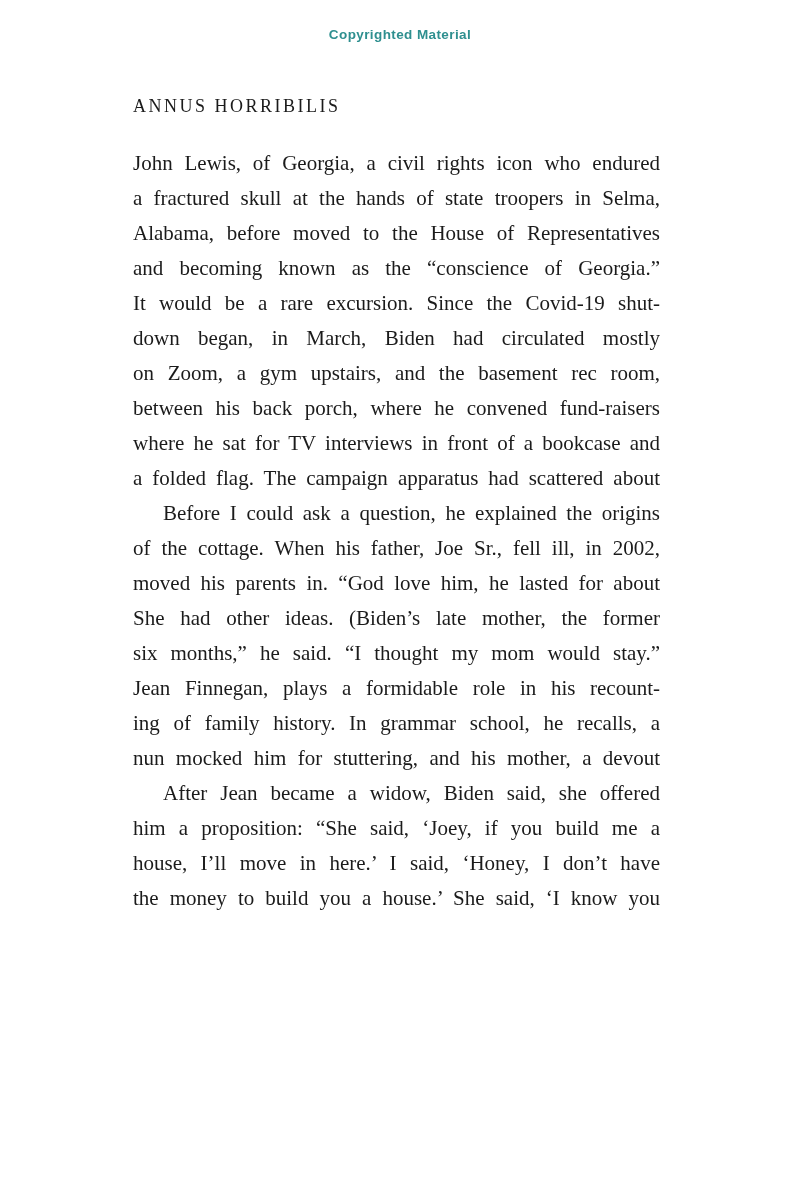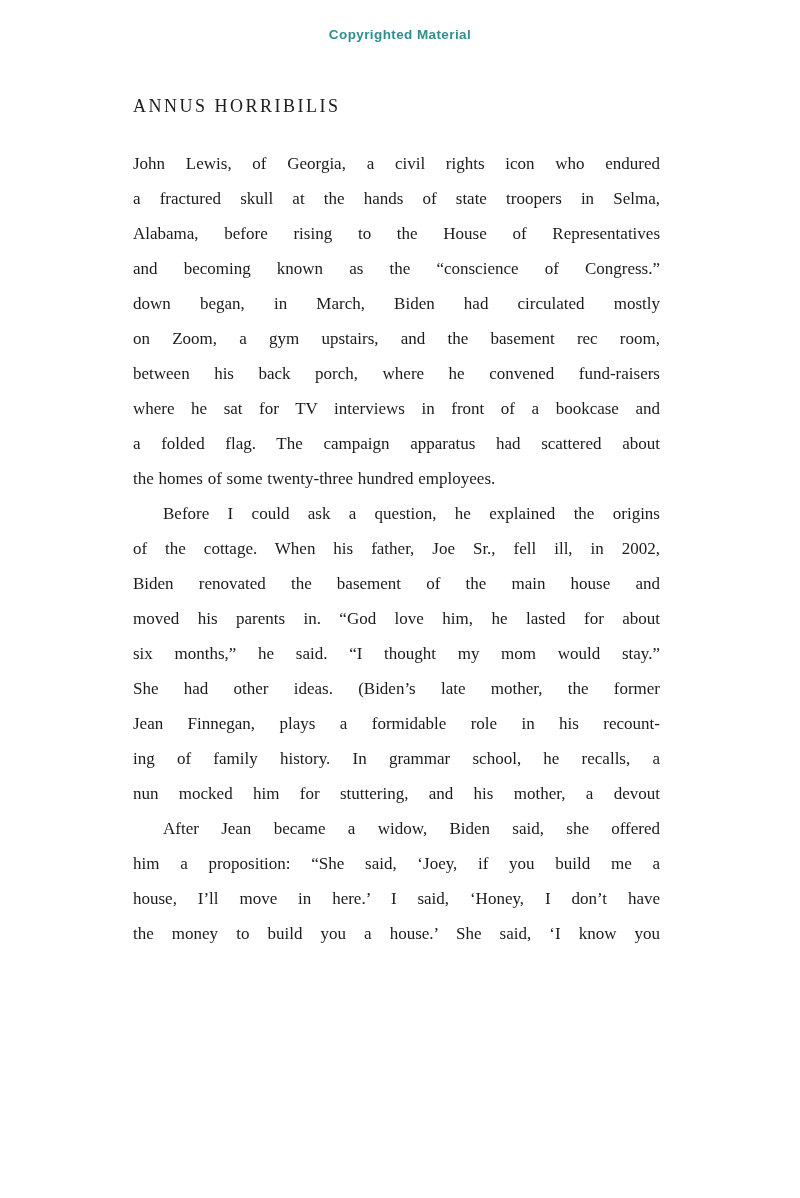--- a/index.html
+++ b/index.html
@@ -35,21 +35,21 @@
     width: 527px;
     font-size: 18px;
     letter-spacing: 2.5px;
     color: #1b1b1b;
   }
   .body-text {
     position: absolute;
     top: 146px;
     left: 133px;
     width: 527px;
-    font-size: 17px;
+    font-size: 21px;
     line-height: 35px;
     color: #1b1b1b;
   }
   .line {
     text-align: justify;
     text-align-last: justify;
     word-spacing: 0.5px;
   }
   .line.last {
     text-align-last: left;
@@ -72,36 +72,35 @@
 
 <div class="page">
   <div class="notice top">Copyrighted Material</div>
 
   <div class="chapter-title">ANNUS HORRIBILIS</div>
 
   <div class="body-text">
       <div class="paragraph">
         <div class="line">John Lewis, of Georgia, a civil rights icon who endured</div>
         <div class="line">a fractured skull at the hands of state troopers in Selma,</div>
-        <div class="line">Alabama, before rising to the House of Representatives</div>
-        <div class="line">and becoming known as the “conscience of Congress.”</div>
+        <div class="line">Alabama, before moved to the House of Representatives</div>
+        <div class="line">and becoming known as the “conscience of Georgia.”</div>
+        <div class="line">It would be a rare excursion. Since the Covid-19 shut-</div>
         <div class="line">down began, in March, Biden had circulated mostly</div>
         <div class="line">on Zoom, a gym upstairs, and the basement rec room,</div>
         <div class="line">between his back porch, where he convened fund-raisers</div>
         <div class="line">where he sat for TV interviews in front of a bookcase and</div>
         <div class="line">a folded flag. The campaign apparatus had scattered about</div>
-        <div class="line last">the homes of some twenty-three hundred employees.</div>
       </div>
       <div class="paragraph">
         <div class="line indent">Before I could ask a question, he explained the origins</div>
         <div class="line">of the cottage. When his father, Joe Sr., fell ill, in 2002,</div>
-        <div class="line">Biden renovated the basement of the main house and</div>
         <div class="line">moved his parents in. “God love him, he lasted for about</div>
+        <div class="line">She had other ideas. (Biden’s late mother, the former</div>
         <div class="line">six months,” he said. “I thought my mom would stay.”</div>
-        <div class="line">She had other ideas. (Biden’s late mother, the former</div>
         <div class="line">Jean Finnegan, plays a formidable role in his recount-</div>
         <div class="line">ing of family history. In grammar school, he recalls, a</div>
         <div class="line">nun mocked him for stuttering, and his mother, a devout</div>
       </div>
       <div class="paragraph">
         <div class="line indent">After Jean became a widow, Biden said, she offered</div>
         <div class="line">him a proposition: “She said, ‘Joey, if you build me a</div>
         <div class="line">house, I’ll move in here.’ I said, ‘Honey, I don’t have</div>
         <div class="line">the money to build you a house.’ She said, ‘I know you</div>
       </div>

